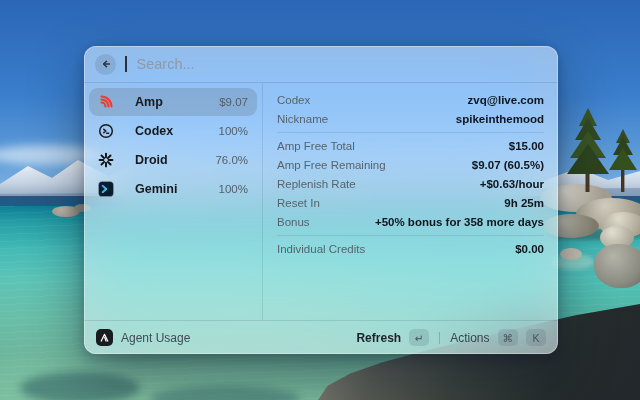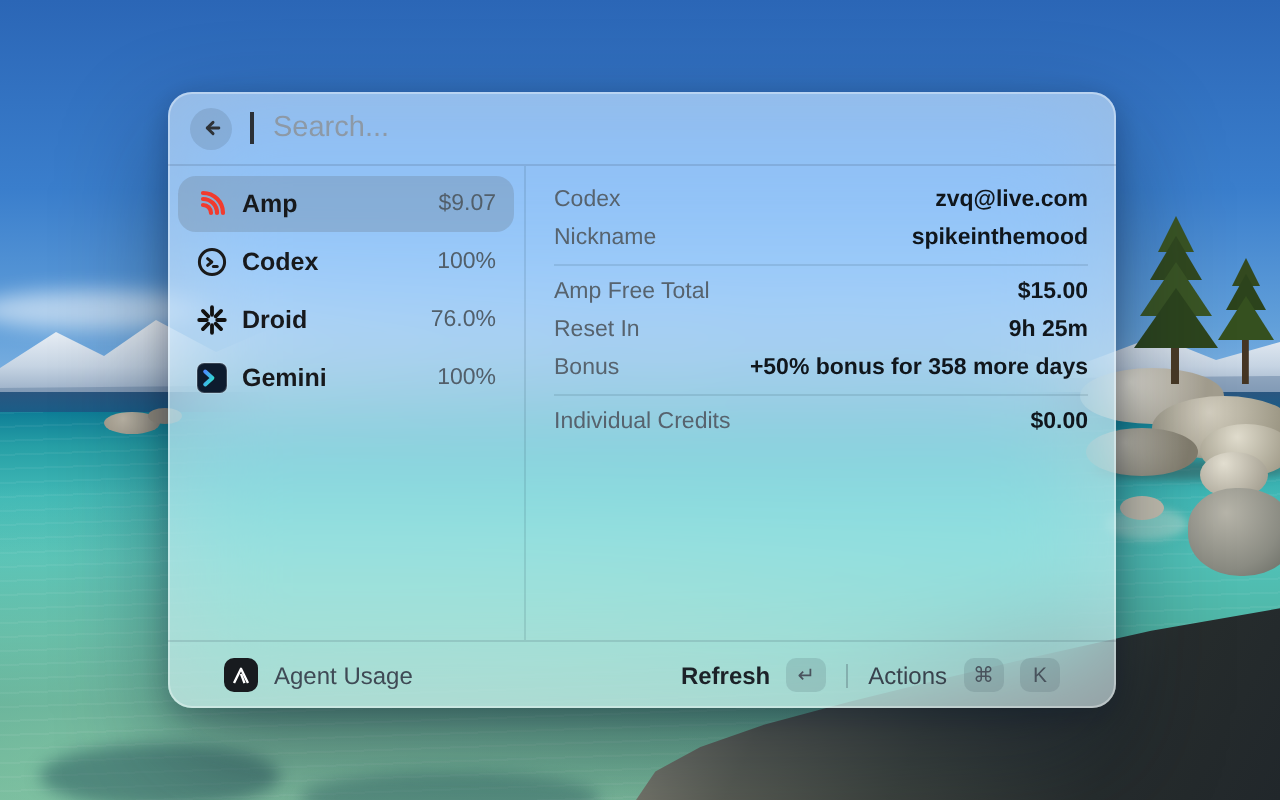--- a/index.html
+++ b/index.html
@@ -54,32 +54,32 @@
          box-shadow:0 24px 55px rgba(4,18,38,.45),0 4px 14px rgba(4,18,38,.25),inset 0 0 0 1px rgba(255,255,255,.35);
          display:flex;flex-direction:column;overflow:hidden;}
   .searchbar{flex:0 0 37px;box-sizing:border-box;display:flex;align-items:center;gap:9px;
              padding:0 11px;border-bottom:1px solid rgba(40,60,80,.14);}
   .backbtn{width:21px;height:21px;border-radius:50%;border:none;background:rgba(70,88,104,.18);
            display:flex;align-items:center;justify-content:center;padding:0;cursor:pointer;flex:0 0 21px;}
   .caret{width:1.5px;height:16px;background:#2b3036;}
   .placeholder{font-size:14.5px;color:#8d99a6;margin-left:1px;}
   .pbody{flex:1;display:flex;min-height:0;}
   .listcol{width:179px;box-sizing:border-box;border-right:1px solid rgba(40,60,80,.13);padding:5px;}
-  .arow{height:28px;margin-bottom:1px;border-radius:9px;display:flex;align-items:center;gap:7px;padding:0 9px;}
+  .arow{height:28px;margin-bottom:1px;border-radius:9px;display:flex;align-items:center;gap:21px;padding:0 9px;}
   .arow.sel{background:rgba(106,124,138,.30);}
   .aicon{width:16px;height:16px;flex:0 0 16px;display:flex;align-items:center;justify-content:center;}
   .alabel{font-size:12.5px;font-weight:600;color:#17191c;}
   .avalue{margin-left:auto;font-size:11.5px;color:#525f6a;font-weight:500;}
   .detailcol{flex:1;padding:7px 14px 0 14px;overflow:hidden;}
   .drow{height:19px;display:flex;align-items:center;justify-content:space-between;}
   .dlabel{font-size:11.5px;color:#57636e;}
   .dvalue{font-size:11.5px;color:#10161c;font-weight:600;}
   .ddiv{height:1px;background:rgba(40,60,80,.13);margin:3.5px 0;}
   .footer{flex:0 0 34px;box-sizing:border-box;border-top:1px solid rgba(40,60,80,.14);
-          display:flex;align-items:center;gap:8px;padding:0 28px;}
+          display:flex;align-items:center;gap:8px;padding:0 12px;}
   .appicon{width:17px;height:17px;border-radius:5px;background:#181b1f;display:flex;
            align-items:center;justify-content:center;flex:0 0 17px;}
   .ftitle{font-size:12px;color:#3f4a55;font-weight:500;}
   .fspacer{flex:1;}
   .frefresh{font-size:12px;font-weight:600;color:#1c2228;}
   kbd{min-width:10px;height:17px;padding:0 5px;border-radius:5px;background:rgba(62,78,94,.16);
       color:#49535d;font-size:10.5px;display:inline-flex;align-items:center;justify-content:center;
       font-family:"Liberation Sans",sans-serif;}
   .vdiv{width:1px;height:12px;background:rgba(62,78,94,.3);margin:0 2px;}
   .factions{font-size:12px;color:#39434d;font-weight:400;}
@@ -209,20 +209,28 @@
           <div class="drow">
             <span class="dlabel">Nickname</span>
             <span class="dvalue">spikeinthemood</span>
           </div>
           <div class="ddiv"></div>
           <div class="drow">
             <span class="dlabel">Amp Free Total</span>
             <span class="dvalue">$15.00</span>
           </div>
           <div class="drow">
+            <span class="dlabel">Amp Free Remaining</span>
+            <span class="dvalue">$9.07 (60.5%)</span>
+          </div>
+          <div class="drow">
+            <span class="dlabel">Replenish Rate</span>
+            <span class="dvalue">+$0.63/hour</span>
+          </div>
+          <div class="drow">
             <span class="dlabel">Reset In</span>
             <span class="dvalue">9h 25m</span>
           </div>
           <div class="drow">
             <span class="dlabel">Bonus</span>
             <span class="dvalue">+50% bonus for 358 more days</span>
           </div>
           <div class="ddiv"></div>
           <div class="drow">
             <span class="dlabel">Individual Credits</span>

